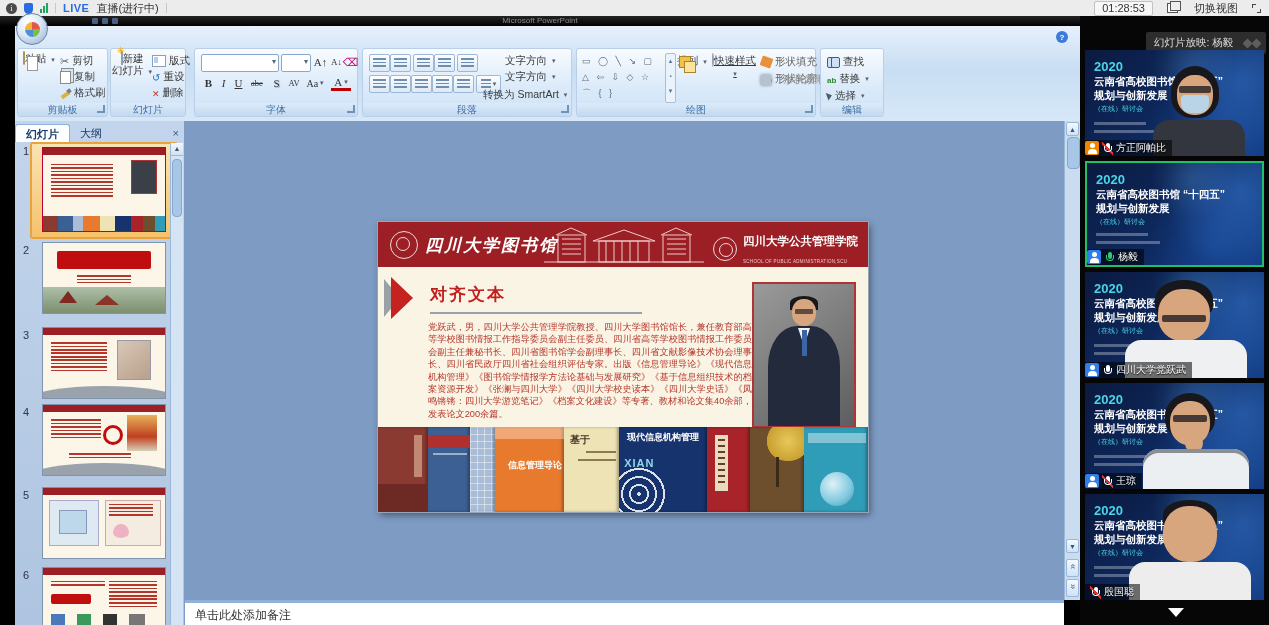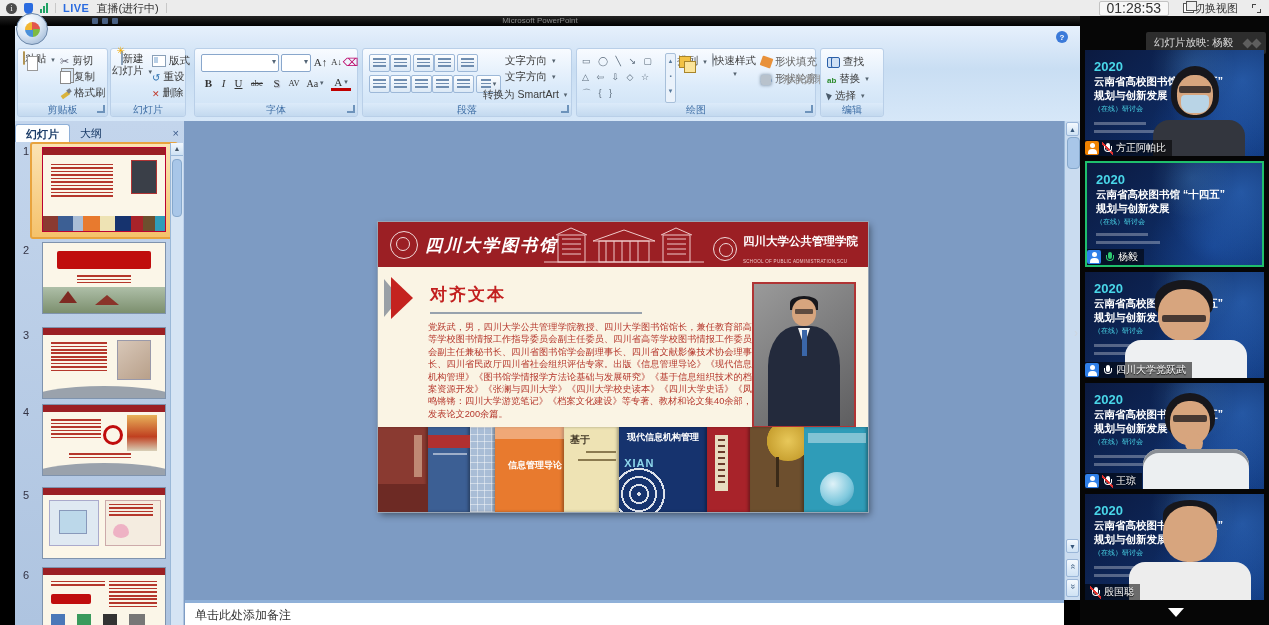--- a/index.html
+++ b/index.html
@@ -13,22 +13,22 @@
   .tb-left{display:flex;align-items:center;gap:7px;padding-left:6px;}
   .i-info{width:11px;height:11px;border-radius:50%;background:#4a4a4a;color:#fff;font-size:8px;
           font-family:"Liberation Serif",serif;display:flex;align-items:center;justify-content:center;}
   .i-shield{width:9px;height:11px;background:#2a6be0;border-radius:2px 2px 5px 5px;}
   .i-signal{display:flex;align-items:flex-end;gap:1px;height:10px;}
   .i-signal i{display:block;width:2px;background:#21a366;}
   .live{color:#2a6be0;font-weight:bold;letter-spacing:.5px;}
   .tb-sep{width:1px;height:10px;background:#c8c8c8;}
   .tb-right{margin-left:auto;display:flex;align-items:center;gap:14px;padding-right:8px;}
   .timebox{border:1px solid #c2c2c2;background:#f7f7f7;border-radius:2px;padding:0 7px;height:13px;
-           line-height:13px;font-size:14px;}
-  .swview{display:flex;align-items:center;gap:0;}
+           line-height:13px;font-size:11px;}
+  .swview{display:flex;align-items:center;gap:16px;}
   .i-swv{width:9px;height:8px;border:1px solid #555;position:relative;background:#fff;}
   .i-swv::after{content:"";position:absolute;left:2px;top:-3px;width:9px;height:8px;border:1px solid #555;background:#eee;}
   .i-fs{width:9px;height:9px;position:relative;}
   .i-fs::before,.i-fs::after{content:"";position:absolute;width:3px;height:3px;}
   .i-fs::before{left:0;top:0;border-left:1.5px solid #444;border-top:1.5px solid #444;}
   .i-fs::after{right:0;bottom:0;border-right:1.5px solid #444;border-bottom:1.5px solid #444;}
 
   
   .titlebar{position:absolute;left:0;top:16px;width:1080px;height:10px;
             background:linear-gradient(#242424,#000);color:#8a8a8a;font-size:8px;
@@ -342,21 +342,21 @@
       <div class="grp-label"><span>段落</span><span class="launcher"></span></div>
     </div>
 
     <div class="grp" style="left:561px;width:240px;">
       <div class="shapes">▭ ◯ ╲ ↘ ▢ △ ⇦ ⇩ ◇ ☆ ⌒ { }</div>
       <div class="shp-scroll">▲<br>▪<br>▼</div>
       <div class="bigb dd" style="left:100px;top:5px;width:30px;">
         <span class="i-arrange"></span>
         <span>排列</span>
       </div>
-      <div class="bigb dd" style="left:134px;top:5px;width:46px;">
+      <div class="bigb dd" style="left:134px;top:5px;width:46px;text-decoration:underline;">
         <span class="i-qstyle"></span>
         <span>快速样式</span>
       </div>
       <div class="rb dd" style="left:184px;top:6px;color:#666;">
           <span class="i-fill"></span>
           <span>形状填充</span>
         </div>
       <div class="rb dd" style="left:184px;top:23px;color:#666;">
           <span class="i-outline"></span>
           <span>形状轮廓</span>

